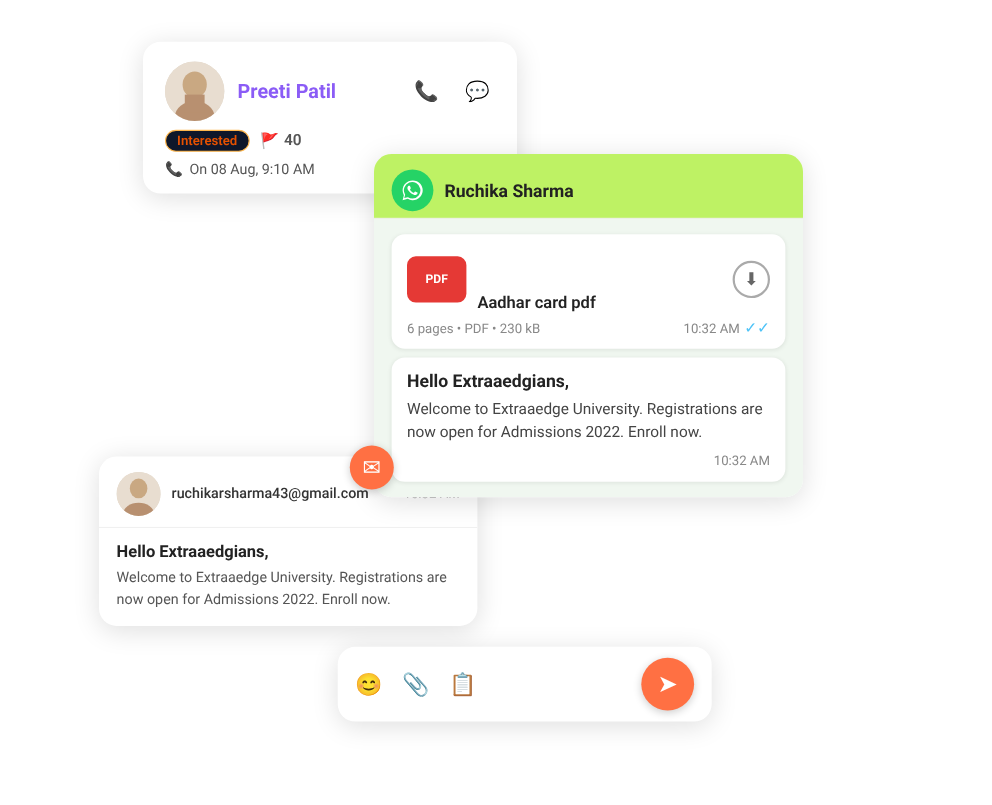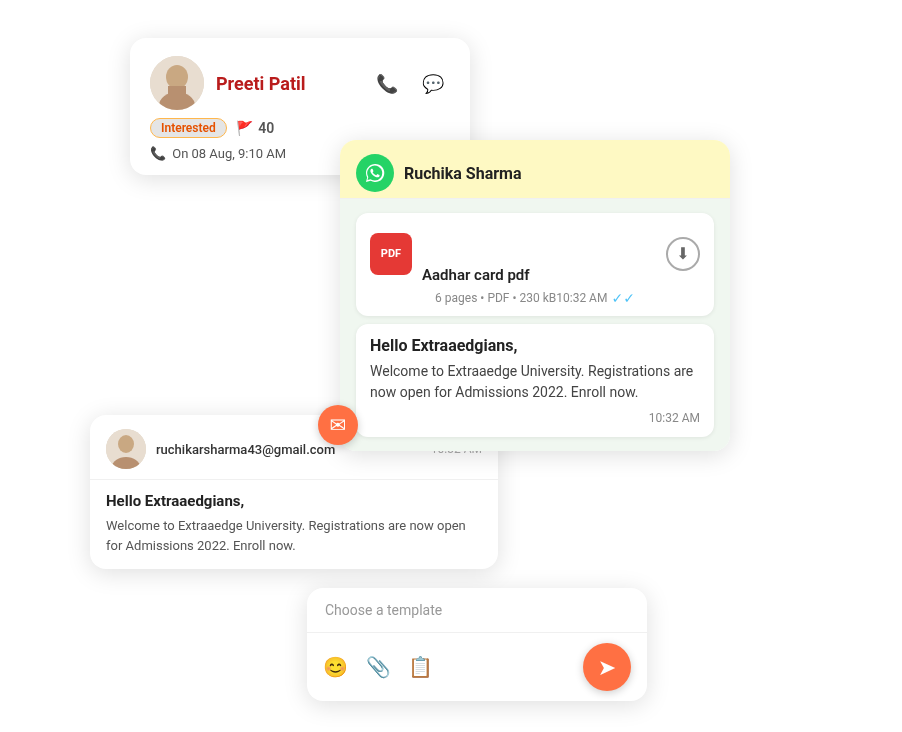--- a/index.html
+++ b/index.html
@@ -45,21 +45,21 @@
       align-items: center;
       justify-content: center;
     }
     .avatar-svg {
       width: 54px;
       height: 54px;
     }
     .contact-name {
       font-size: 18px;
       font-weight: 700;
-      color: #b91c1c;
+      color: #8b5cf6;
       text-align: center;
     }
     .contact-icons {
       display: flex;
       gap: 14px;
       align-items: center;
     }
     .icon-circle {
       width: 32px;
       height: 32px;
@@ -70,21 +70,21 @@
       color: #555;
       font-size: 18px;
     }
     .contact-meta {
       display: flex;
       align-items: center;
       gap: 10px;
       margin-top: 8px;
     }
     .badge-interested {
-      background: #e5e5e5;
+      background: #0f172a;
       color: #e65100;
       border: 1.5px solid #ffb74d;
       border-radius: 20px;
       font-size: 12px;
       font-weight: 600;
       padding: 2px 10px;
     }
     .flag-score {
       display: flex;
       align-items: center;
@@ -108,21 +108,21 @@
       top: 140px;
       left: 340px;
       width: 390px;
       background: #fff;
       border-radius: 16px;
       box-shadow: 0 4px 24px rgba(0,0,0,0.13);
       overflow: hidden;
       z-index: 3;
     }
     .whatsapp-header {
-      background: #fef9c3;
+      background: #bef264;
       padding: 14px 16px 6px 16px;
       border-bottom: 1px solid #f0f0f0;
       display: flex;
       align-items: center;
       gap: 10px;
     }
     .whatsapp-icon-bg {
       width: 38px;
       height: 38px;
       border-radius: 50%;
@@ -149,21 +149,21 @@
       padding: 10px 14px;
       margin-bottom: 8px;
       box-shadow: 0 1px 4px rgba(0,0,0,0.08);
     }
     .pdf-row {
       display: flex;
       align-items: center;
       gap: 10px;
     }
     .pdf-icon {
-      width: 42px;
+      width: 54px;
       height: 42px;
       background: #e53935;
       border-radius: 8px;
       display: flex;
       align-items: center;
       justify-content: center;
       color: #fff;
       font-size: 11px;
       font-weight: 700;
       flex-shrink: 0;
@@ -181,21 +181,21 @@
       border-radius: 50%;
       border: 2px solid #aaa;
       display: flex;
       align-items: center;
       justify-content: center;
       color: #666;
       font-size: 16px;
     }
     .pdf-meta {
       display: flex;
-      justify-content: center;
+      justify-content: space-between;
       align-items: center;
       margin-top: 6px;
     }
     .pdf-info {
       font-size: 12px;
       color: #888;
     }
     .pdf-time {
       display: flex;
       align-items: center;
@@ -231,21 +231,21 @@
       font-size: 12px;
       color: #888;
       margin-top: 8px;
     }
 
     
     .email-panel {
       position: absolute;
       top: 415px;
       left: 90px;
-      width: 408px;
+      width: 344px;
       background: #fff;
       border-radius: 16px;
       box-shadow: 0 4px 24px rgba(0,0,0,0.13);
       z-index: 2;
       overflow: hidden;
     }
     .email-panel-header {
       display: flex;
       align-items: center;
       gap: 10px;
@@ -441,21 +441,20 @@
     </div>
     <div class="email-time">10:32 AM</div>
   </div>
   <div class="email-body">
     <div class="email-subject">Hello Extraaedgians,</div>
     <div class="email-content">Welcome to Extraaedge University. Registrations are now open for Admissions 2022. Enroll now.</div>
   </div>
 </div>
 
 <div class="compose-bar" style="position: absolute; top: 588px; left: 307px; width: 340px; z-index: 4;">
-  <div class="compose-template">Choose a template</div>
   <div class="compose-toolbar">
     <span class="compose-icon">😊</span>
     <span class="compose-icon">📎</span>
     <span class="compose-icon">📋</span>
     <div class="send-btn" style="position:relative; right:auto; bottom:auto; margin-left:auto;">
       <span>➤</span>
     </div>
   </div>
 </div>
 

